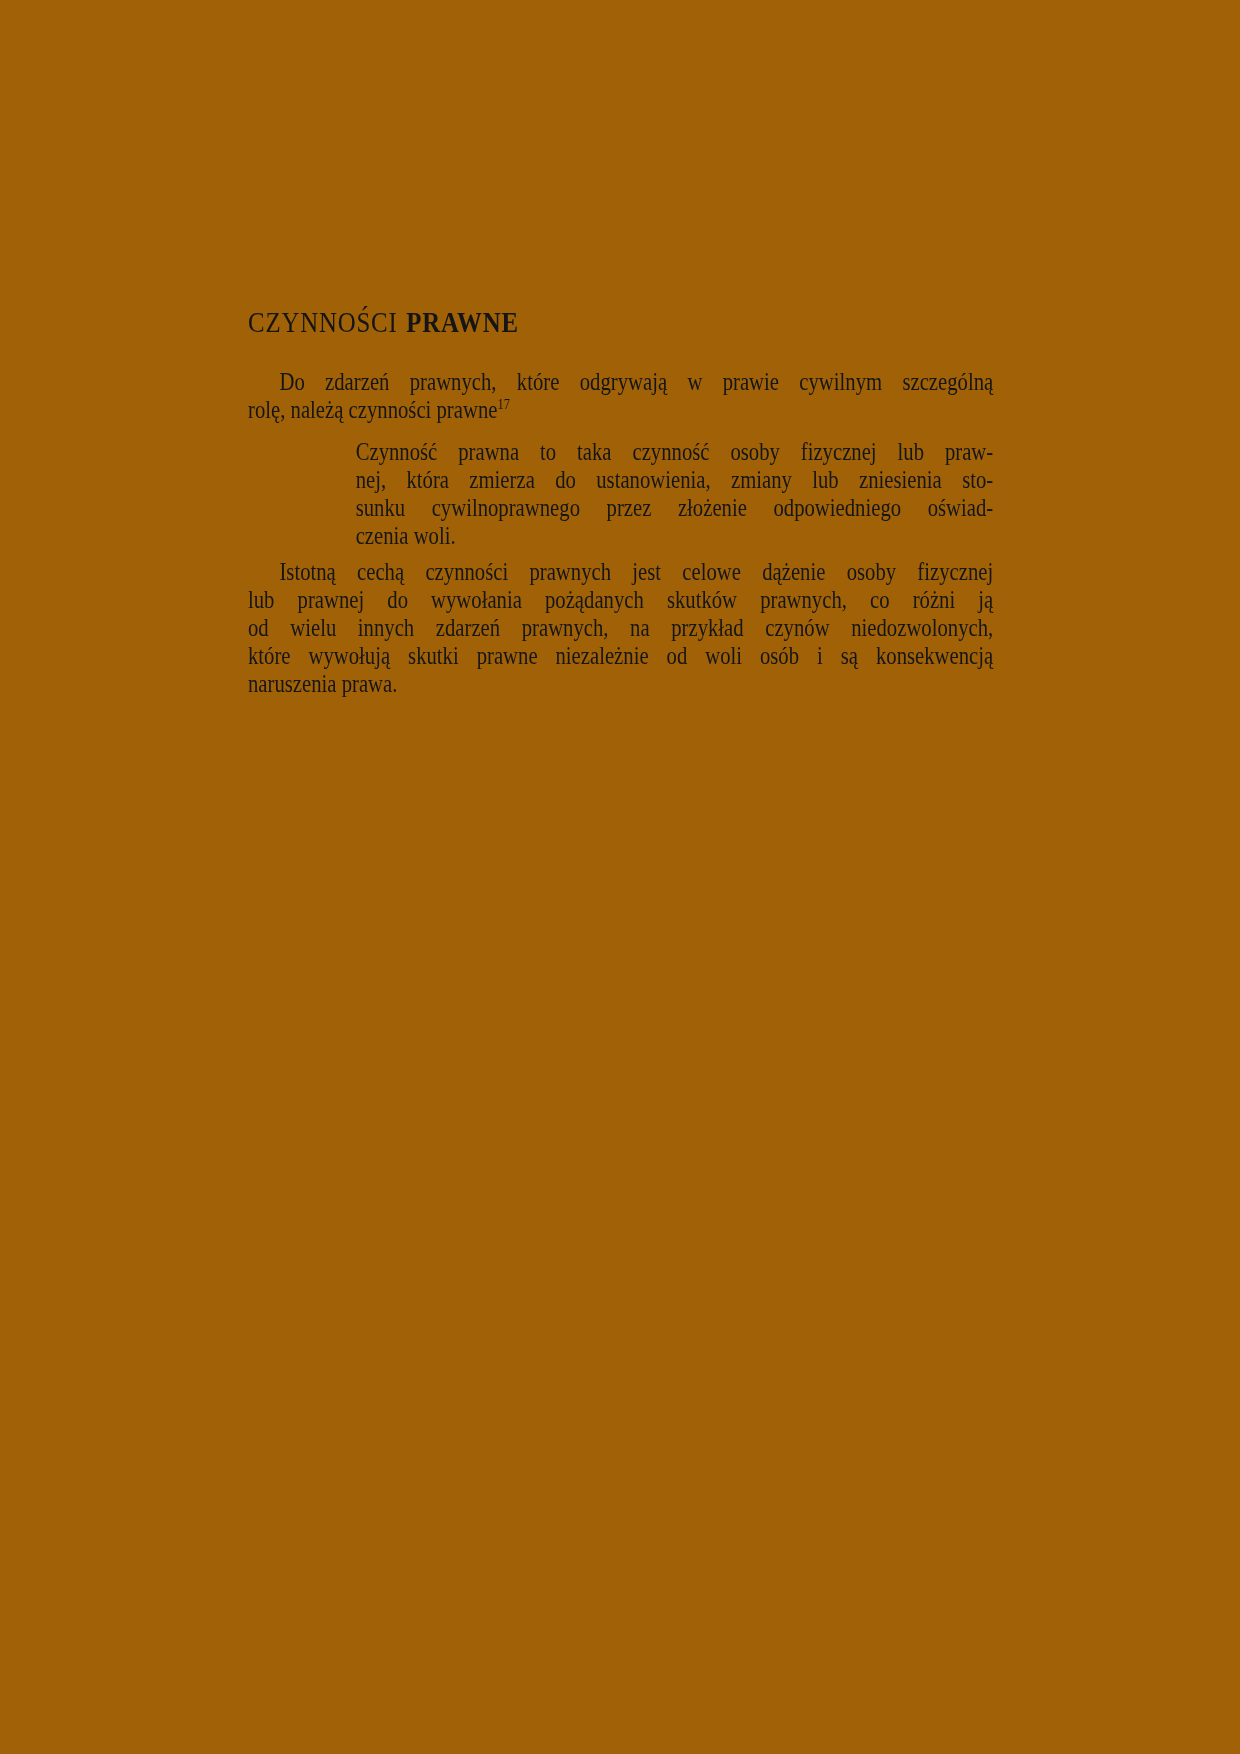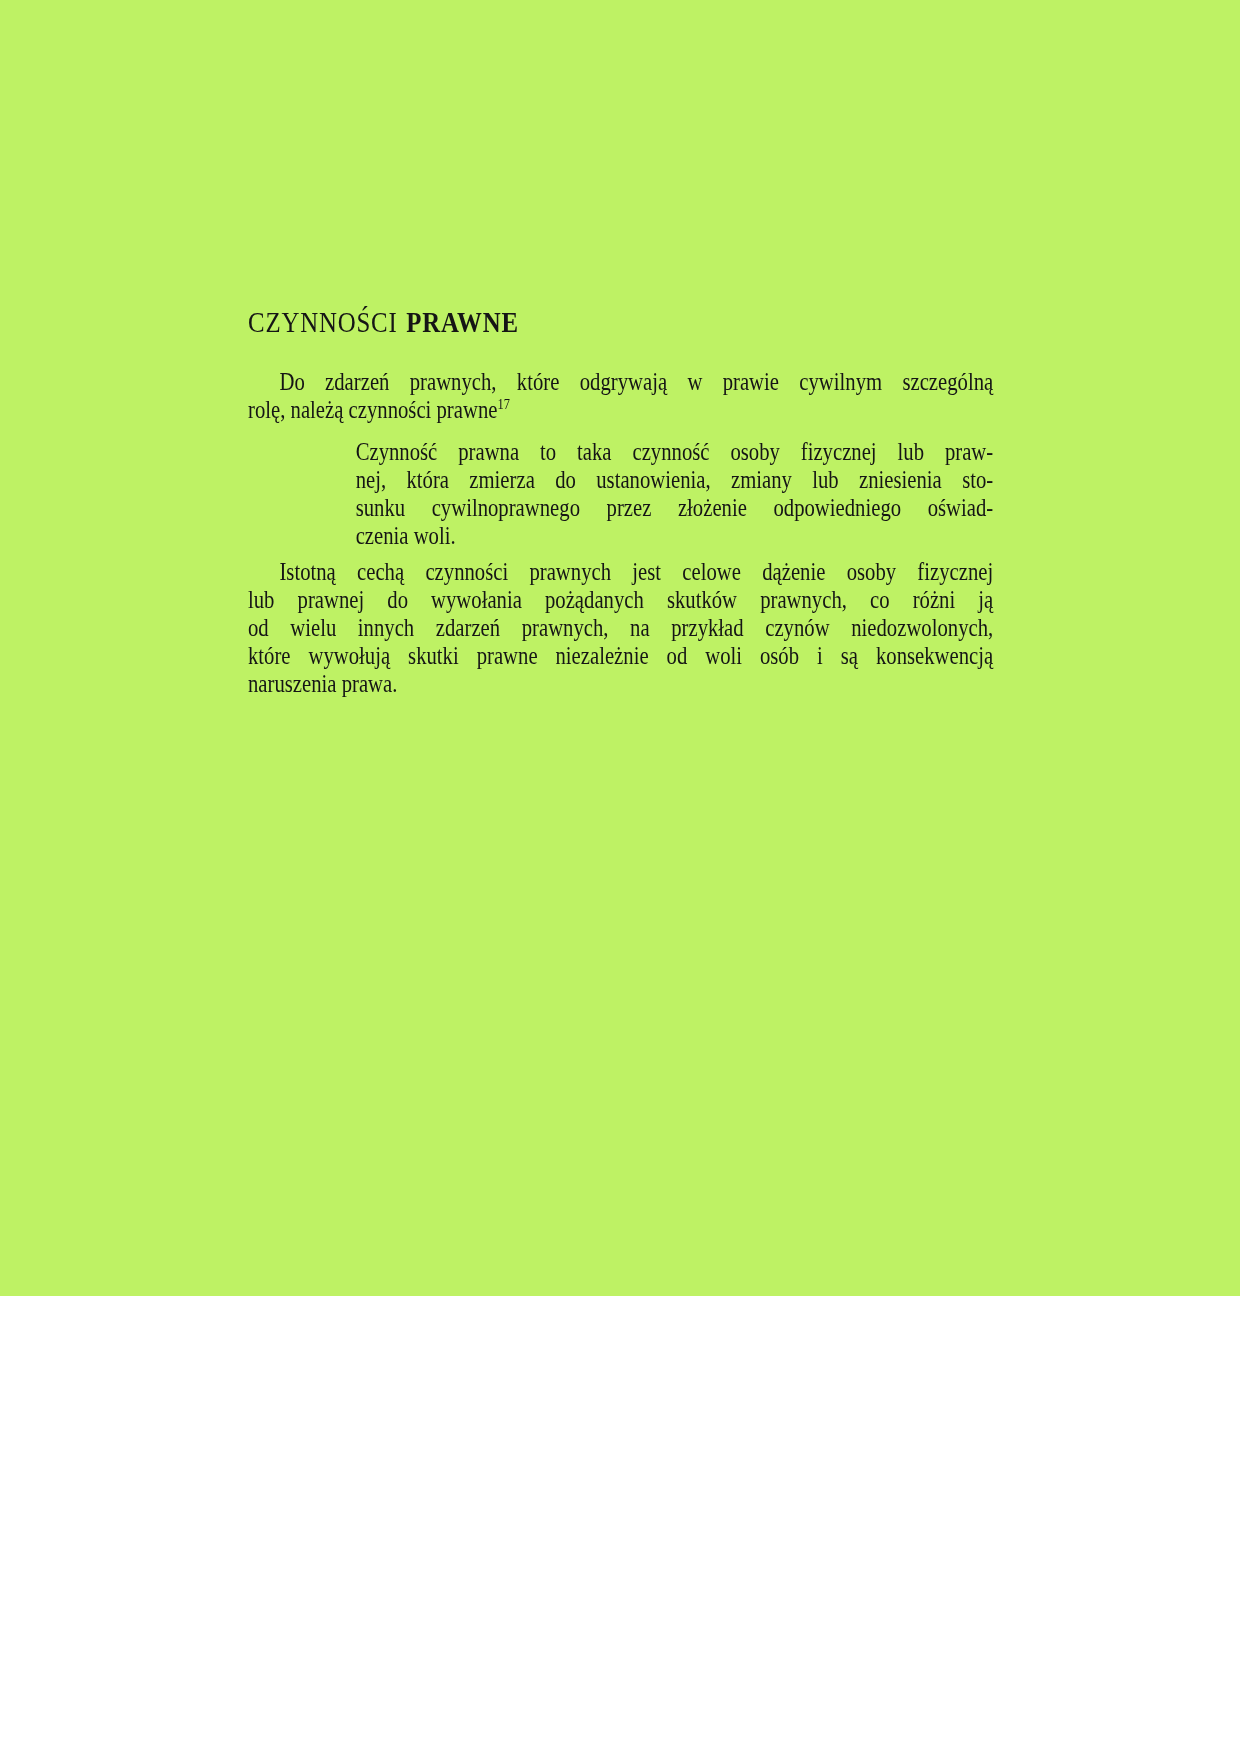--- a/index.html
+++ b/index.html
@@ -3,22 +3,22 @@
 <meta charset="utf-8">
 <style>
   html, body {
     margin: 0;
     padding: 0;
     background: #ffffff;
   }
   .page {
     position: relative;
     width: 1240px;
-    height: 1296px;
-    background: #bef264;
+    height: 1754px;
+    background: #a16207;
     overflow: hidden;
     font-family: "Liberation Serif", serif;
     color: #151515;
   }
   
   .content {
     position: absolute;
     left: 248px;
     top: 302px;
     width: 900px;              

